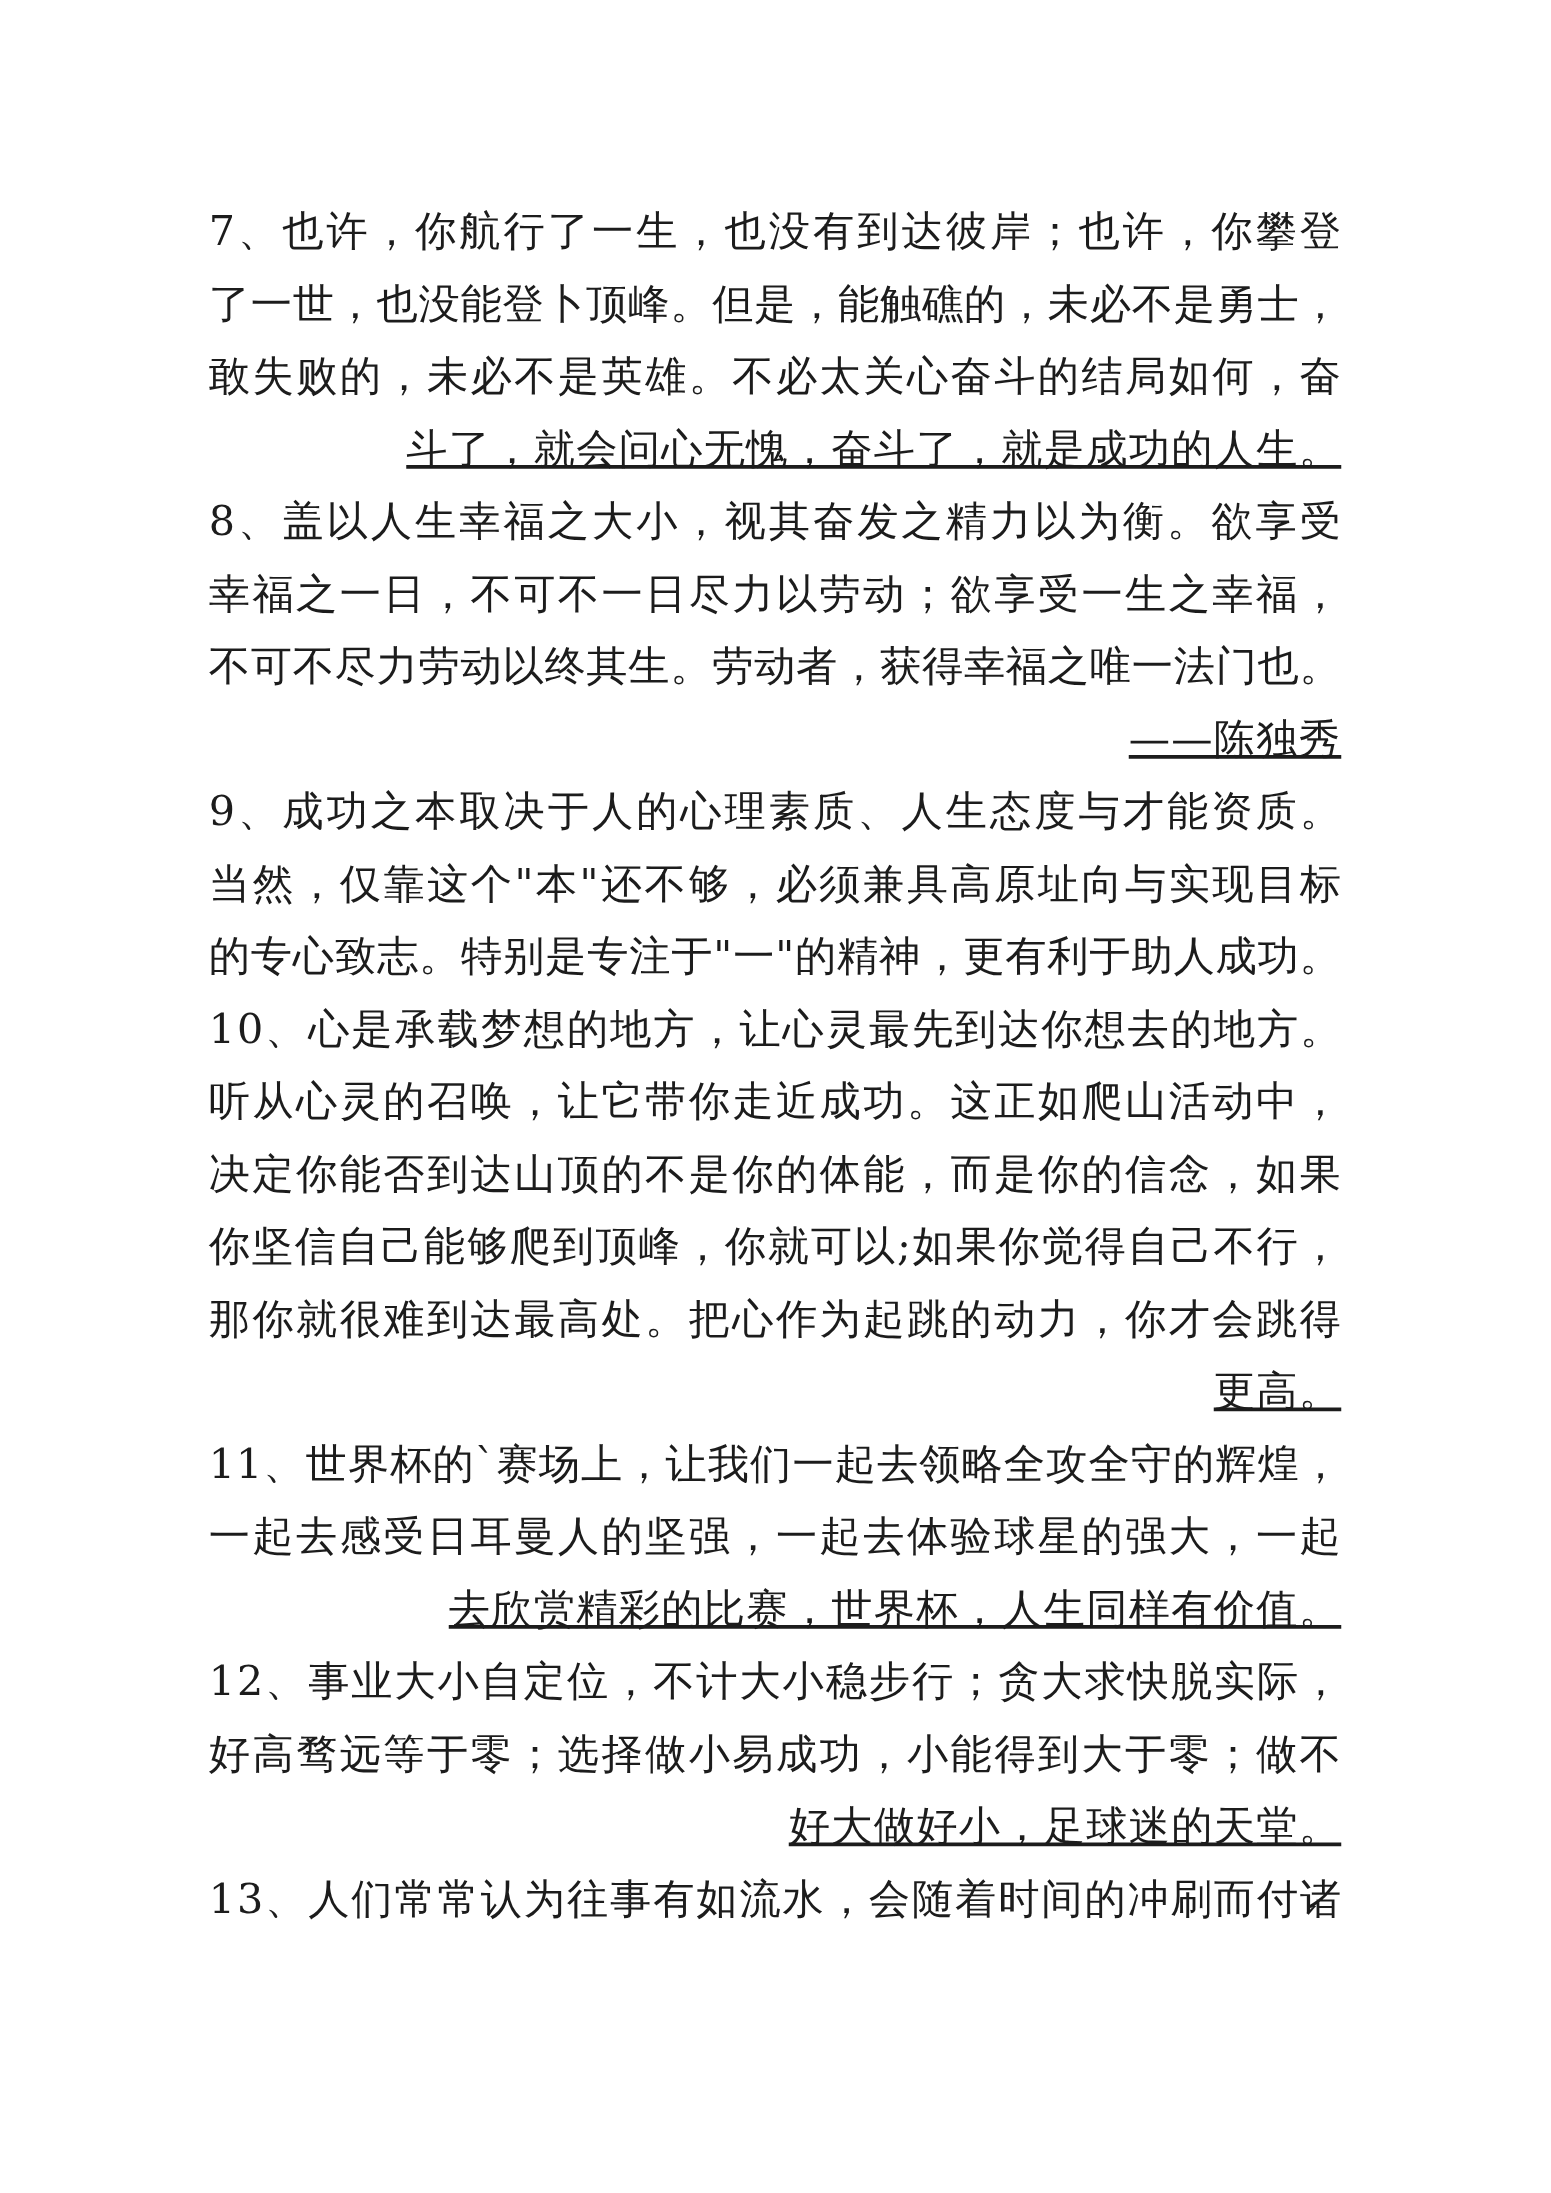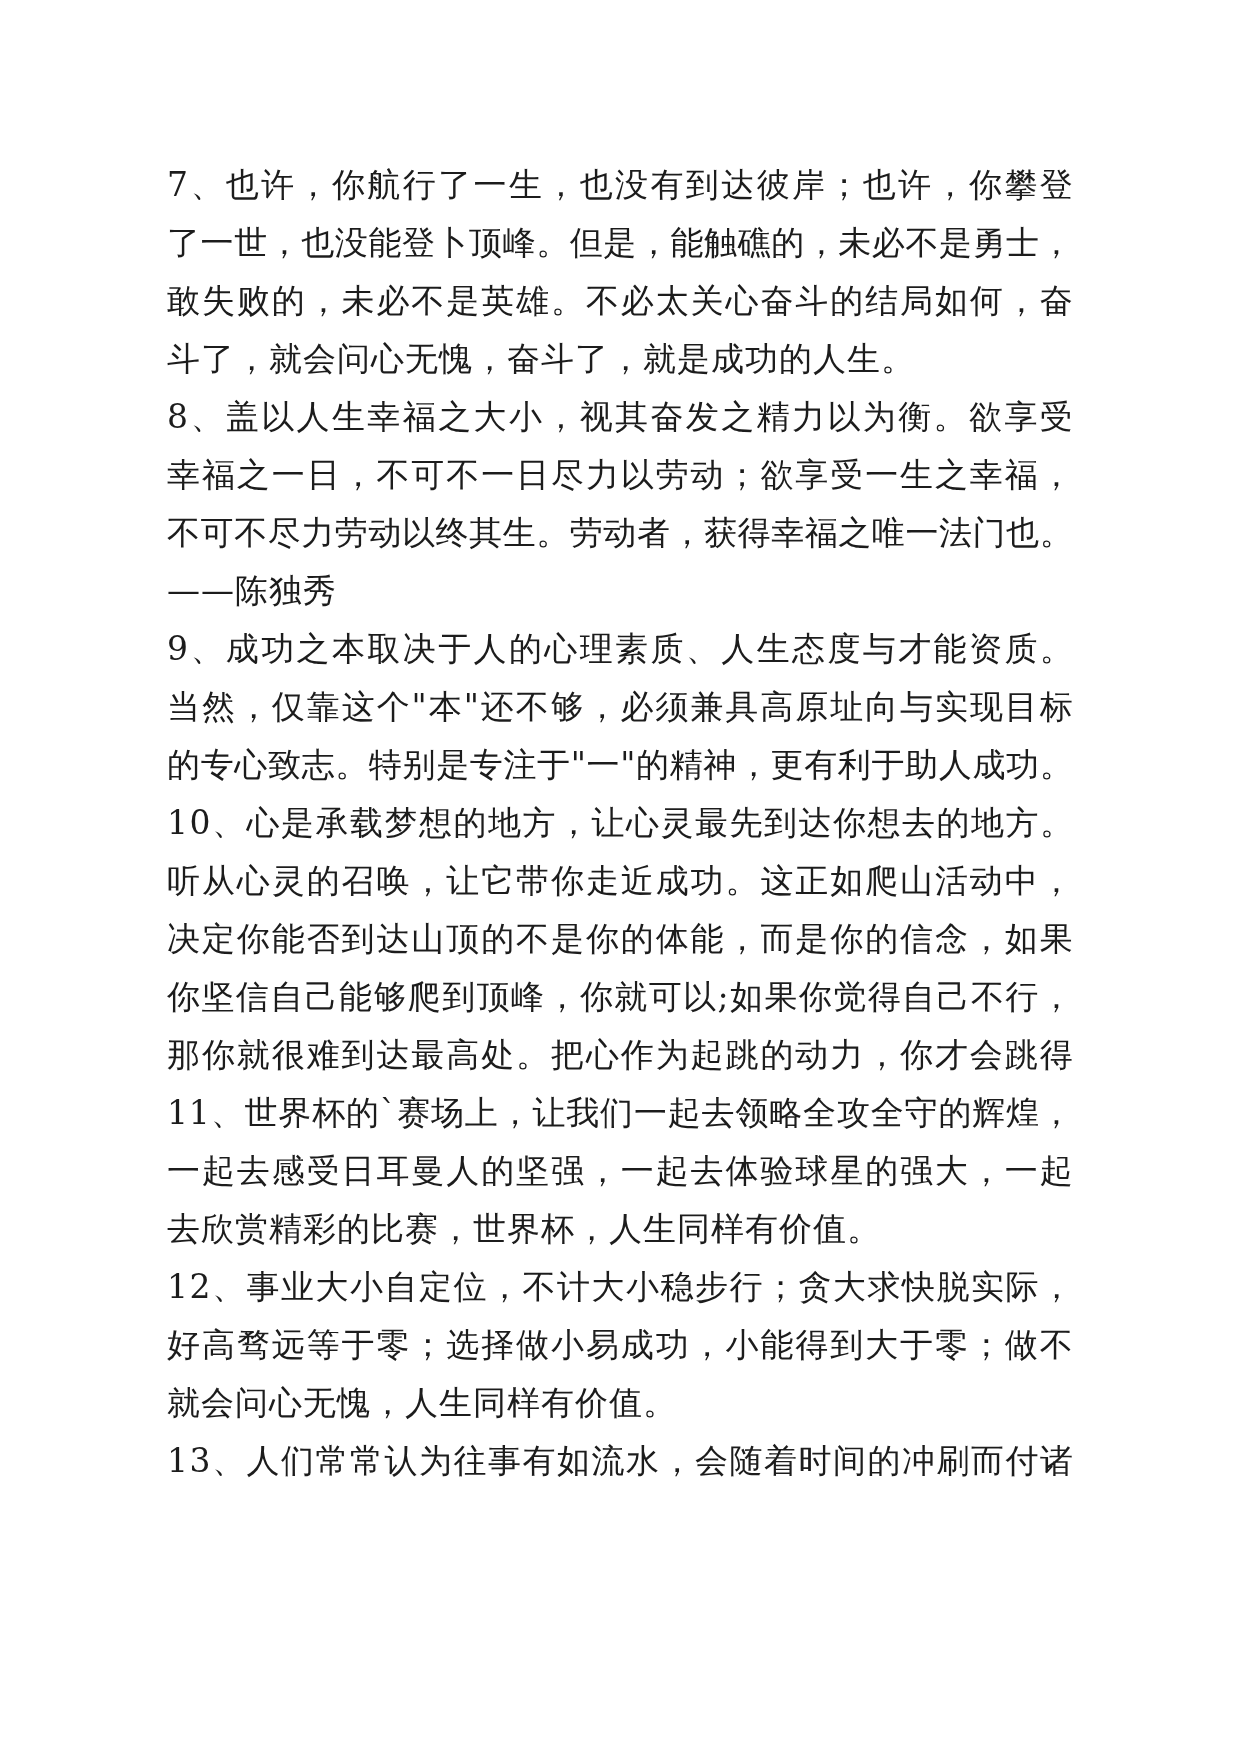--- a/index.html
+++ b/index.html
@@ -30,22 +30,23 @@
   }
   .line.full {
     display: flex;
     justify-content: space-between;
   }
   .line.full span {
     flex: 0 0 auto;
     display: block;
   }
   .line.end {
-    text-align: left;
+    text-align: right;
     letter-spacing: 1px;
+    text-decoration: underline;
   }
 </style>
 </head>
 <body>
 
 <div class="page">
   <div class="content">
       <div class="line full">
         <span>7</span>
         <span>、</span>
@@ -440,20 +441,21 @@
         <span>的</span>
         <span>动</span>
         <span>力</span>
         <span>，</span>
         <span>你</span>
         <span>才</span>
         <span>会</span>
         <span>跳</span>
         <span>得</span>
       </div>
+      <div class="line end">更高。</div>
       <div class="line full">
         <span>1</span>
         <span>1</span>
         <span>、</span>
         <span>世</span>
         <span>界</span>
         <span>杯</span>
         <span>的</span>
         <span>`</span>
         <span>赛</span>
@@ -556,21 +558,21 @@
         <span>能</span>
         <span>得</span>
         <span>到</span>
         <span>大</span>
         <span>于</span>
         <span>零</span>
         <span>；</span>
         <span>做</span>
         <span>不</span>
       </div>
-      <div class="line end">就会问心无愧，人生同样有价值。</div>
+      <div class="line end">好大做好小，足球迷的天堂。</div>
       <div class="line full">
         <span>1</span>
         <span>3</span>
         <span>、</span>
         <span>人</span>
         <span>们</span>
         <span>常</span>
         <span>常</span>
         <span>认</span>
         <span>为</span>

